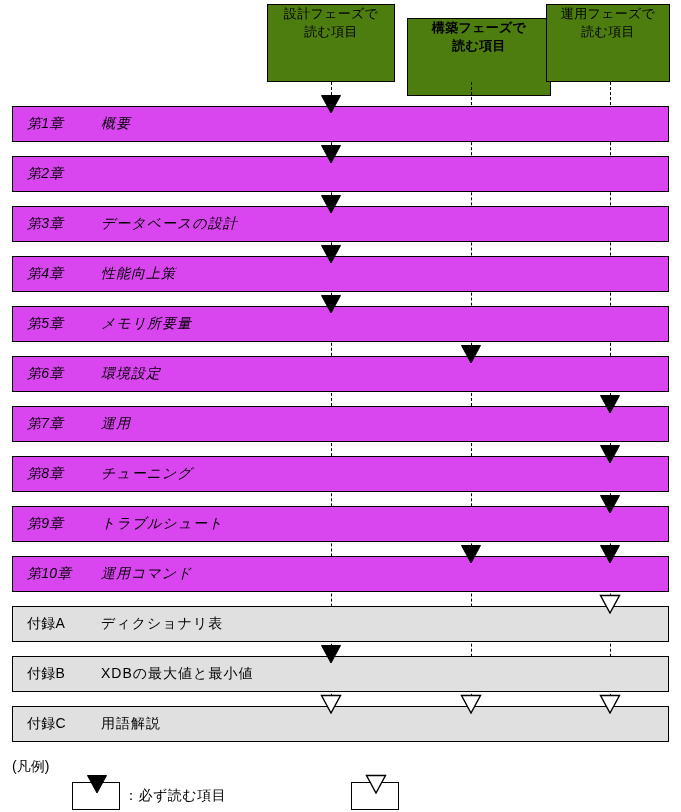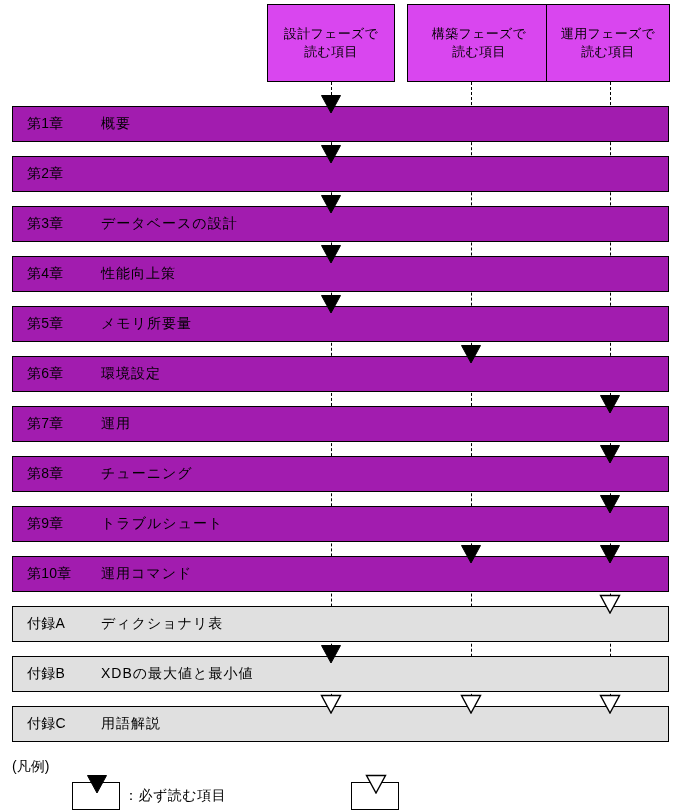--- a/index.html
+++ b/index.html
@@ -21,23 +21,23 @@
     left: 0; top: 0;
     width: 681px;
     height: 812px;
   }
 
   
   .phase-box {
     position: absolute;
     box-sizing: border-box;
     border: 1px solid #000000;
-    background: #d946ef;
+    background: #4d7c0f;
     display: flex;
-    align-items: center;
+    align-items: flex-start;
     justify-content: center;
     text-align: center;
     line-height: 1.35;
     font-size: 13px;
     letter-spacing: 0.3px;
   }
   .phase-box span { display: block; }
 
   
   .guide {
@@ -54,21 +54,21 @@
     position: absolute;
     left: 12px;
     width: 657px;
     height: 36px;
     box-sizing: border-box;
     border: 1px solid #000000;
     z-index: 2;
     display: flex;
     align-items: center;
   }
-  .row.chapter  { background: #a21caf; }
+  .row.chapter  { background: #d946ef; font-style: italic; }
   .row.appendix { background: #E0E0E0; }
 
   .row-num {
     position: absolute;
     left: 14px;
     font-size: 14px;
     white-space: nowrap;
     letter-spacing: 0.2px;
   }
   .row-title {
@@ -125,21 +125,21 @@
 <body>
 
 <div id="stage">
 
 <div class="phase-box" style="left: 267px; top: 4px; width: 128px; height: 78px;">
       <div>
         <span>設計フェーズで</span>
         <span>読む項目</span>
       </div>
     </div>
-    <div class="phase-box" style="left: 407px; top: 4px; width: 144px; height: 78px;">
+    <div class="phase-box" style="left: 407px; top: 18px; width: 144px; height: 78px; font-weight: bold;">
       <div>
         <span>構築フェーズで</span>
         <span>読む項目</span>
       </div>
     </div>
     <div class="phase-box" style="left: 546px; top: 4px; width: 124px; height: 78px;">
       <div>
         <span>運用フェーズで</span>
         <span>読む項目</span>
       </div>

